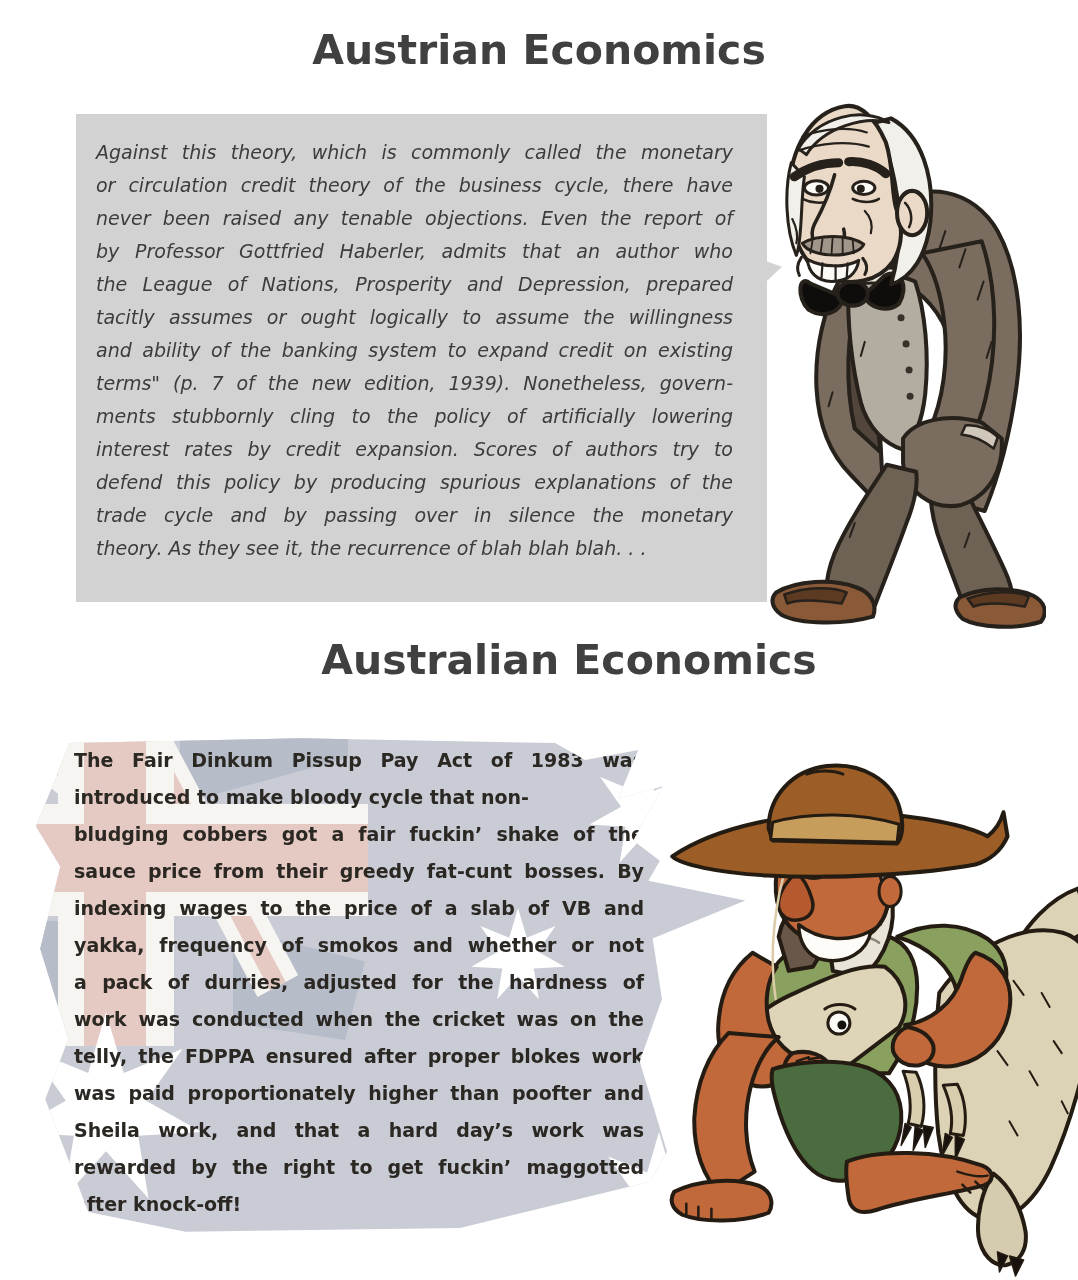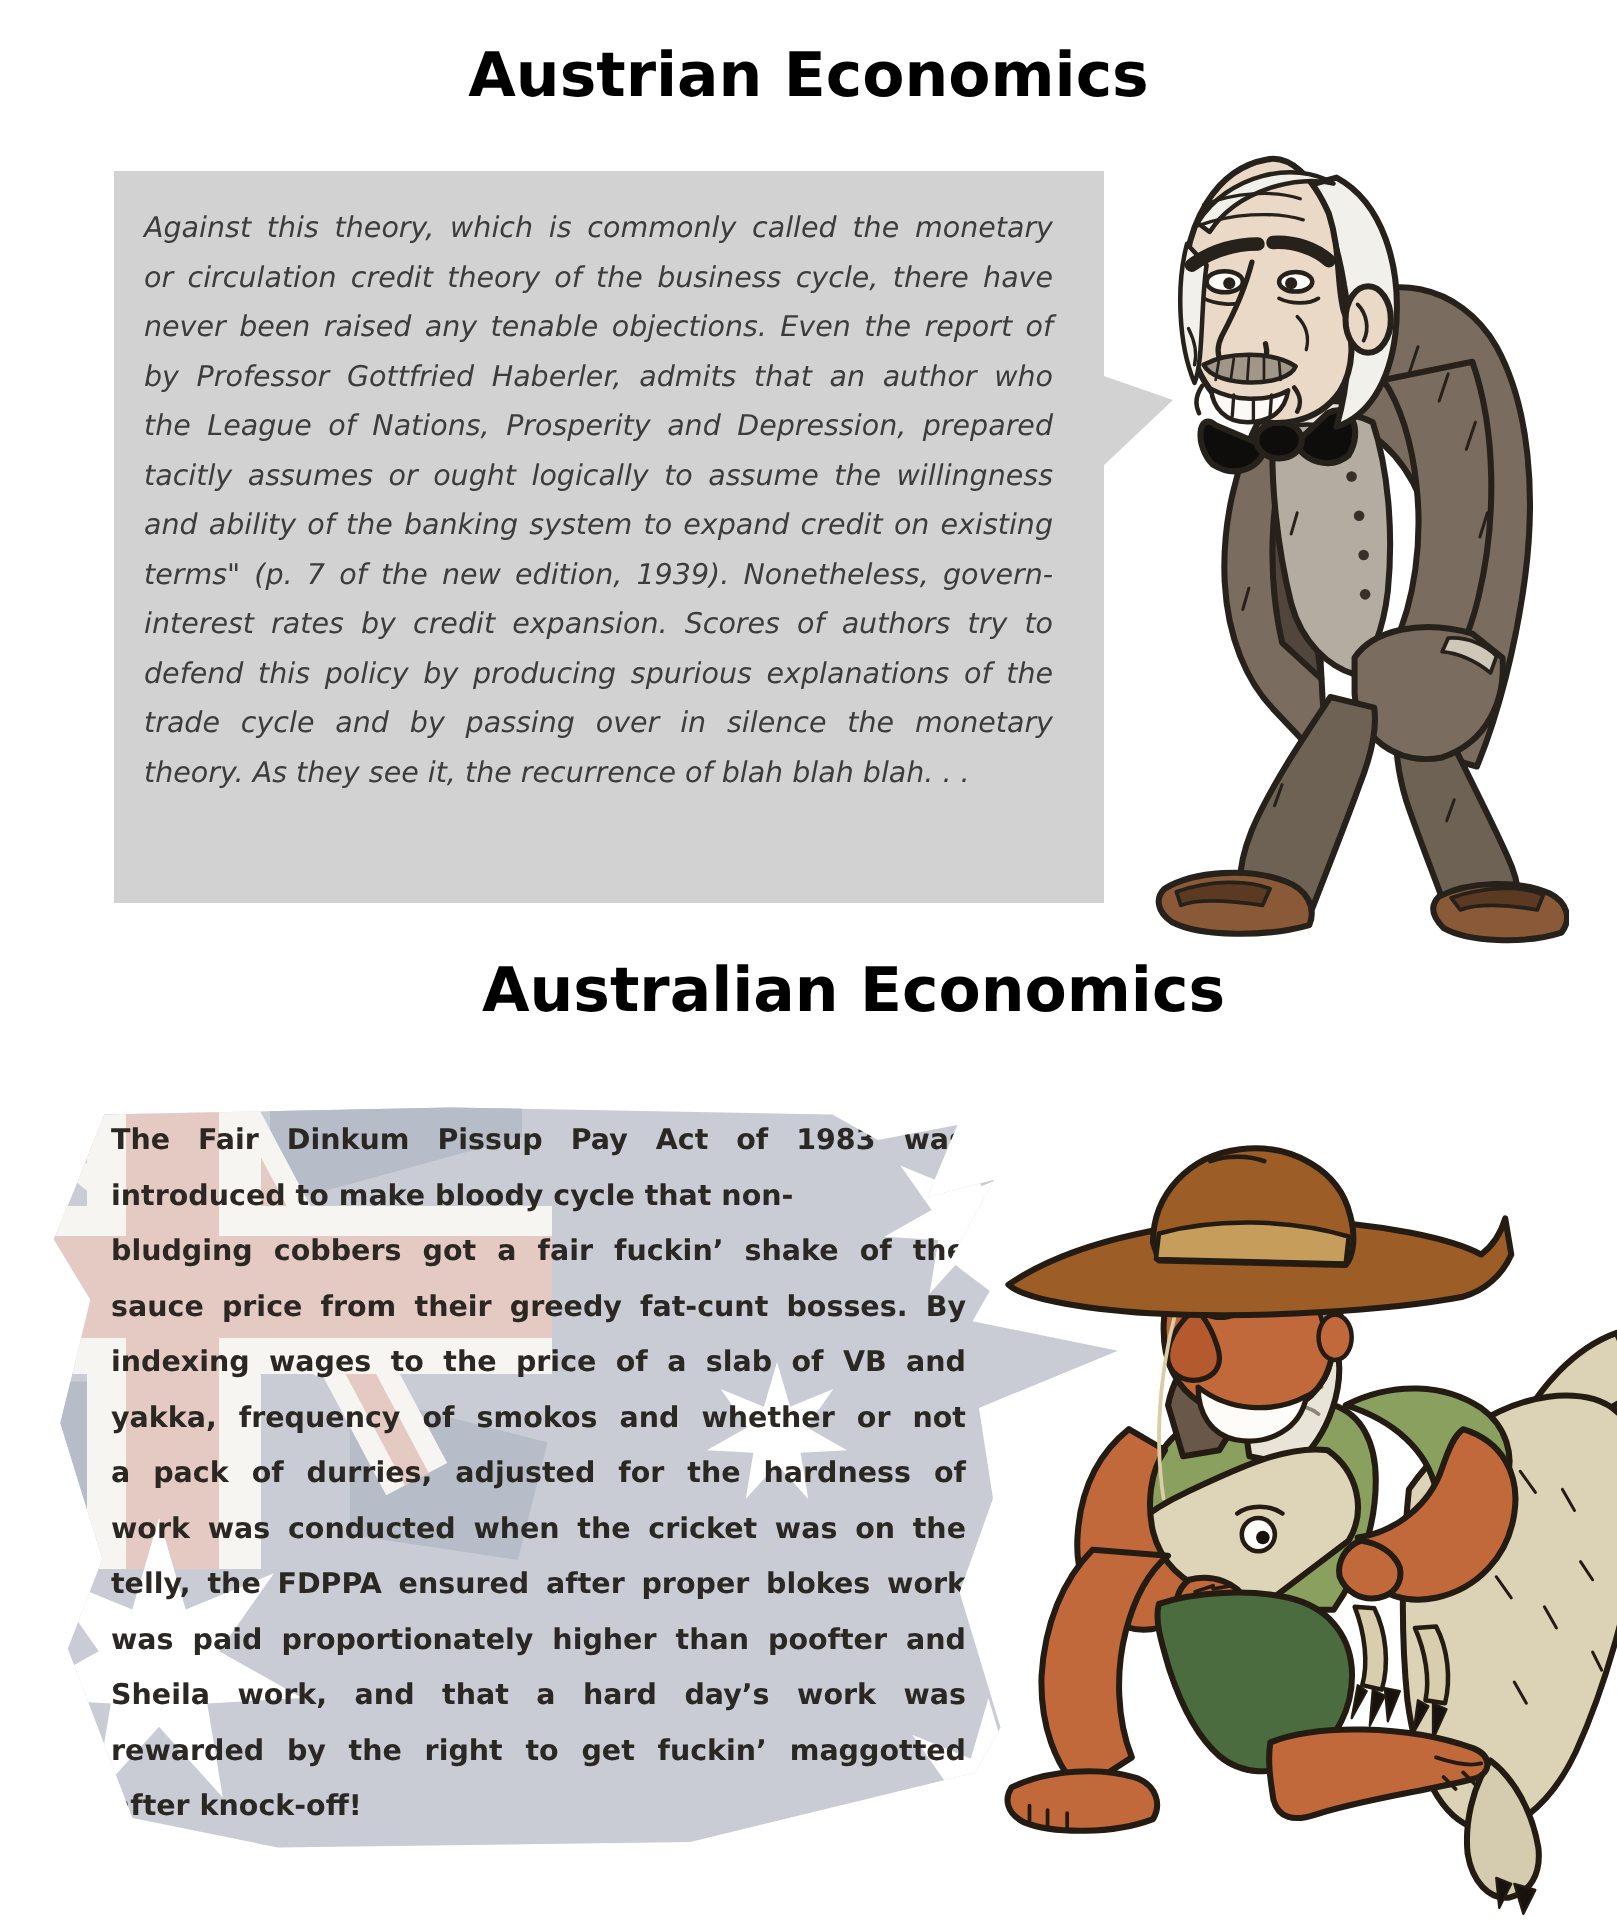--- a/index.html
+++ b/index.html
@@ -3,29 +3,30 @@
 <meta charset="utf-8">
 <style>
   html,body{margin:0;padding:0;}
   body{
     width:1078px;height:1280px;position:relative;overflow:hidden;
     background:#ffffff;
     font-family:"DejaVu Sans","Liberation Sans",sans-serif;
   }
   .title{
     position:absolute;left:0;width:1078px;text-align:center;
-    font-size:41px;font-weight:700;color:#000000;letter-spacing:0px;
+    font-size:41px;font-weight:700;color:#404040;letter-spacing:0px;
   }
   #title-austrian{top:26px;}
   #title-australian{top:636px;padding-left:30px;}
 
   
   .bubble-gray{
     position:absolute;left:76px;top:114px;width:660px;height:488px;
     background:#d2d2d2;
+    padding-left:31px;
   }
   .bubble-gray-pointer{
     position:absolute;left:734px;top:250px;width:48px;height:62px;
     background:#d2d2d2;
     clip-path:polygon(0 0,100% 27%,0 100%);
   }
   .quote-text{
     position:absolute;left:20px;top:22px;right:34px;
     font-size:19px;font-style:italic;color:#3c3c3c;
   }
@@ -91,20 +92,21 @@
 <div class="bubble-gray">
   <div class="quote-text">
       <div class="tline">Against this theory, which is commonly called the monetary</div>
       <div class="tline">or circulation credit theory of the business cycle, there have</div>
       <div class="tline">never been raised any tenable objections. Even the report of</div>
       <div class="tline">by Professor Gottfried Haberler, admits that an author who</div>
       <div class="tline">the League of Nations, Prosperity and Depression, prepared</div>
       <div class="tline">tacitly assumes or ought logically to assume the willingness</div>
       <div class="tline">and ability of the banking system to expand credit on existing</div>
       <div class="tline">terms" (p. 7 of the new edition, 1939). Nonetheless, govern-</div>
+      <div class="tline">ments stubbornly cling to the policy of artificially lowering</div>
       <div class="tline">interest rates by credit expansion. Scores of authors try to</div>
       <div class="tline">defend this policy by producing spurious explanations of the</div>
       <div class="tline">trade cycle and by passing over in silence the monetary</div>
       <div class="tline noj">theory. As they see it, the recurrence of blah blah blah. . .</div>
     </div>
 </div>
 <div class="bubble-gray-pointer"></div>
 
 <svg id="illus-mises" class="illus" width="302" height="544" viewBox="0 0 300 540" stroke="#27211b" stroke-width="4" stroke-linejoin="round" stroke-linecap="round">
   <g>

